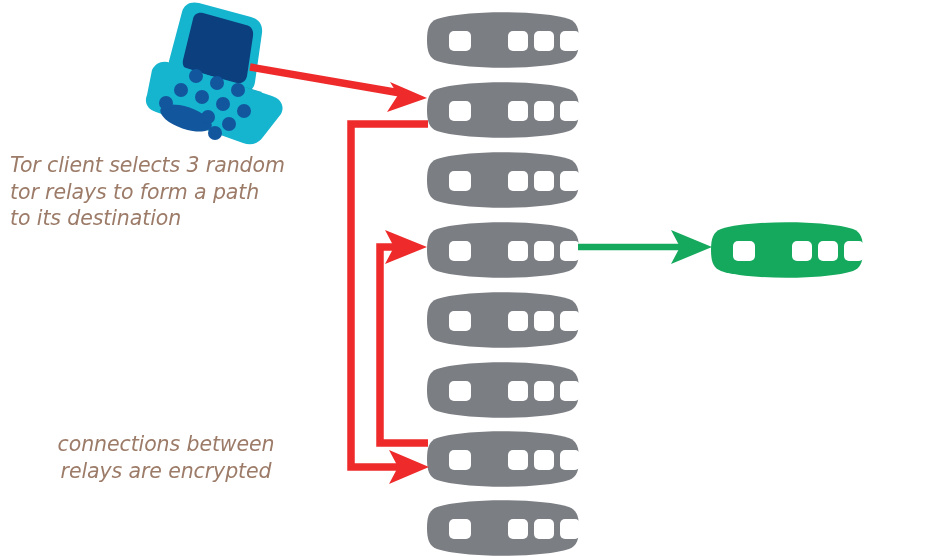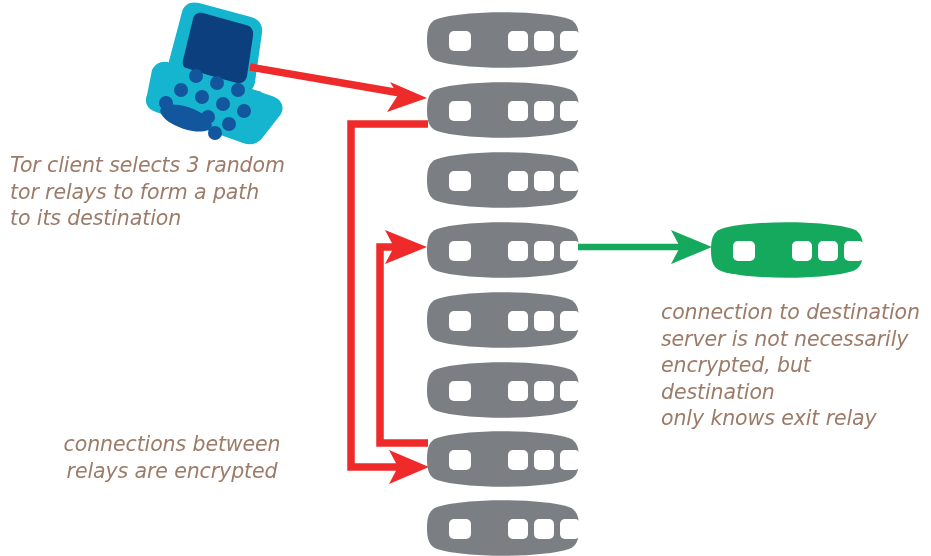--- a/index.html
+++ b/index.html
@@ -29,21 +29,21 @@
     font-family: "DejaVu Sans", sans-serif;
     font-style: italic;
     font-size: 20.5px;
     line-height: 26.5px;
     color: #9c7b68;
     white-space: pre-line;
     letter-spacing: -0.1px;
   }
   .ann-client   { left: 10px;  top: 152px; width: 330px; text-align: left; }
   .ann-relay    { left: 6px;   top: 305px; width: 320px; text-align: center; }
-  .ann-encrypt  { left: 12px;   top: 431px; width: 320px; text-align: center; }
+  .ann-encrypt  { left: 6px;   top: 431px; width: 320px; text-align: center; }
   .ann-dest     { left: 661px; top: 299px; width: 265px; text-align: left; }
 </style>
 </head>
 <body>
 
 <div id="canvas">
 
   <svg id="scene" viewBox="0 0 931 556" xmlns="http://www.w3.org/2000/svg">
 
     <defs>
@@ -186,18 +186,14 @@
   </svg>
 
   <div class="annotation ann-client">Tor client selects 3 random
 tor relays to form a path
 to its destination</div>
 
 
   <div class="annotation ann-encrypt">connections between
 relays are encrypted</div>
 
-  <div class="annotation ann-dest">connection to destination
-server is not necessarily
-encrypted, but destination
-only knows exit relay</div>
 
 </div>
 
 </body></html>

